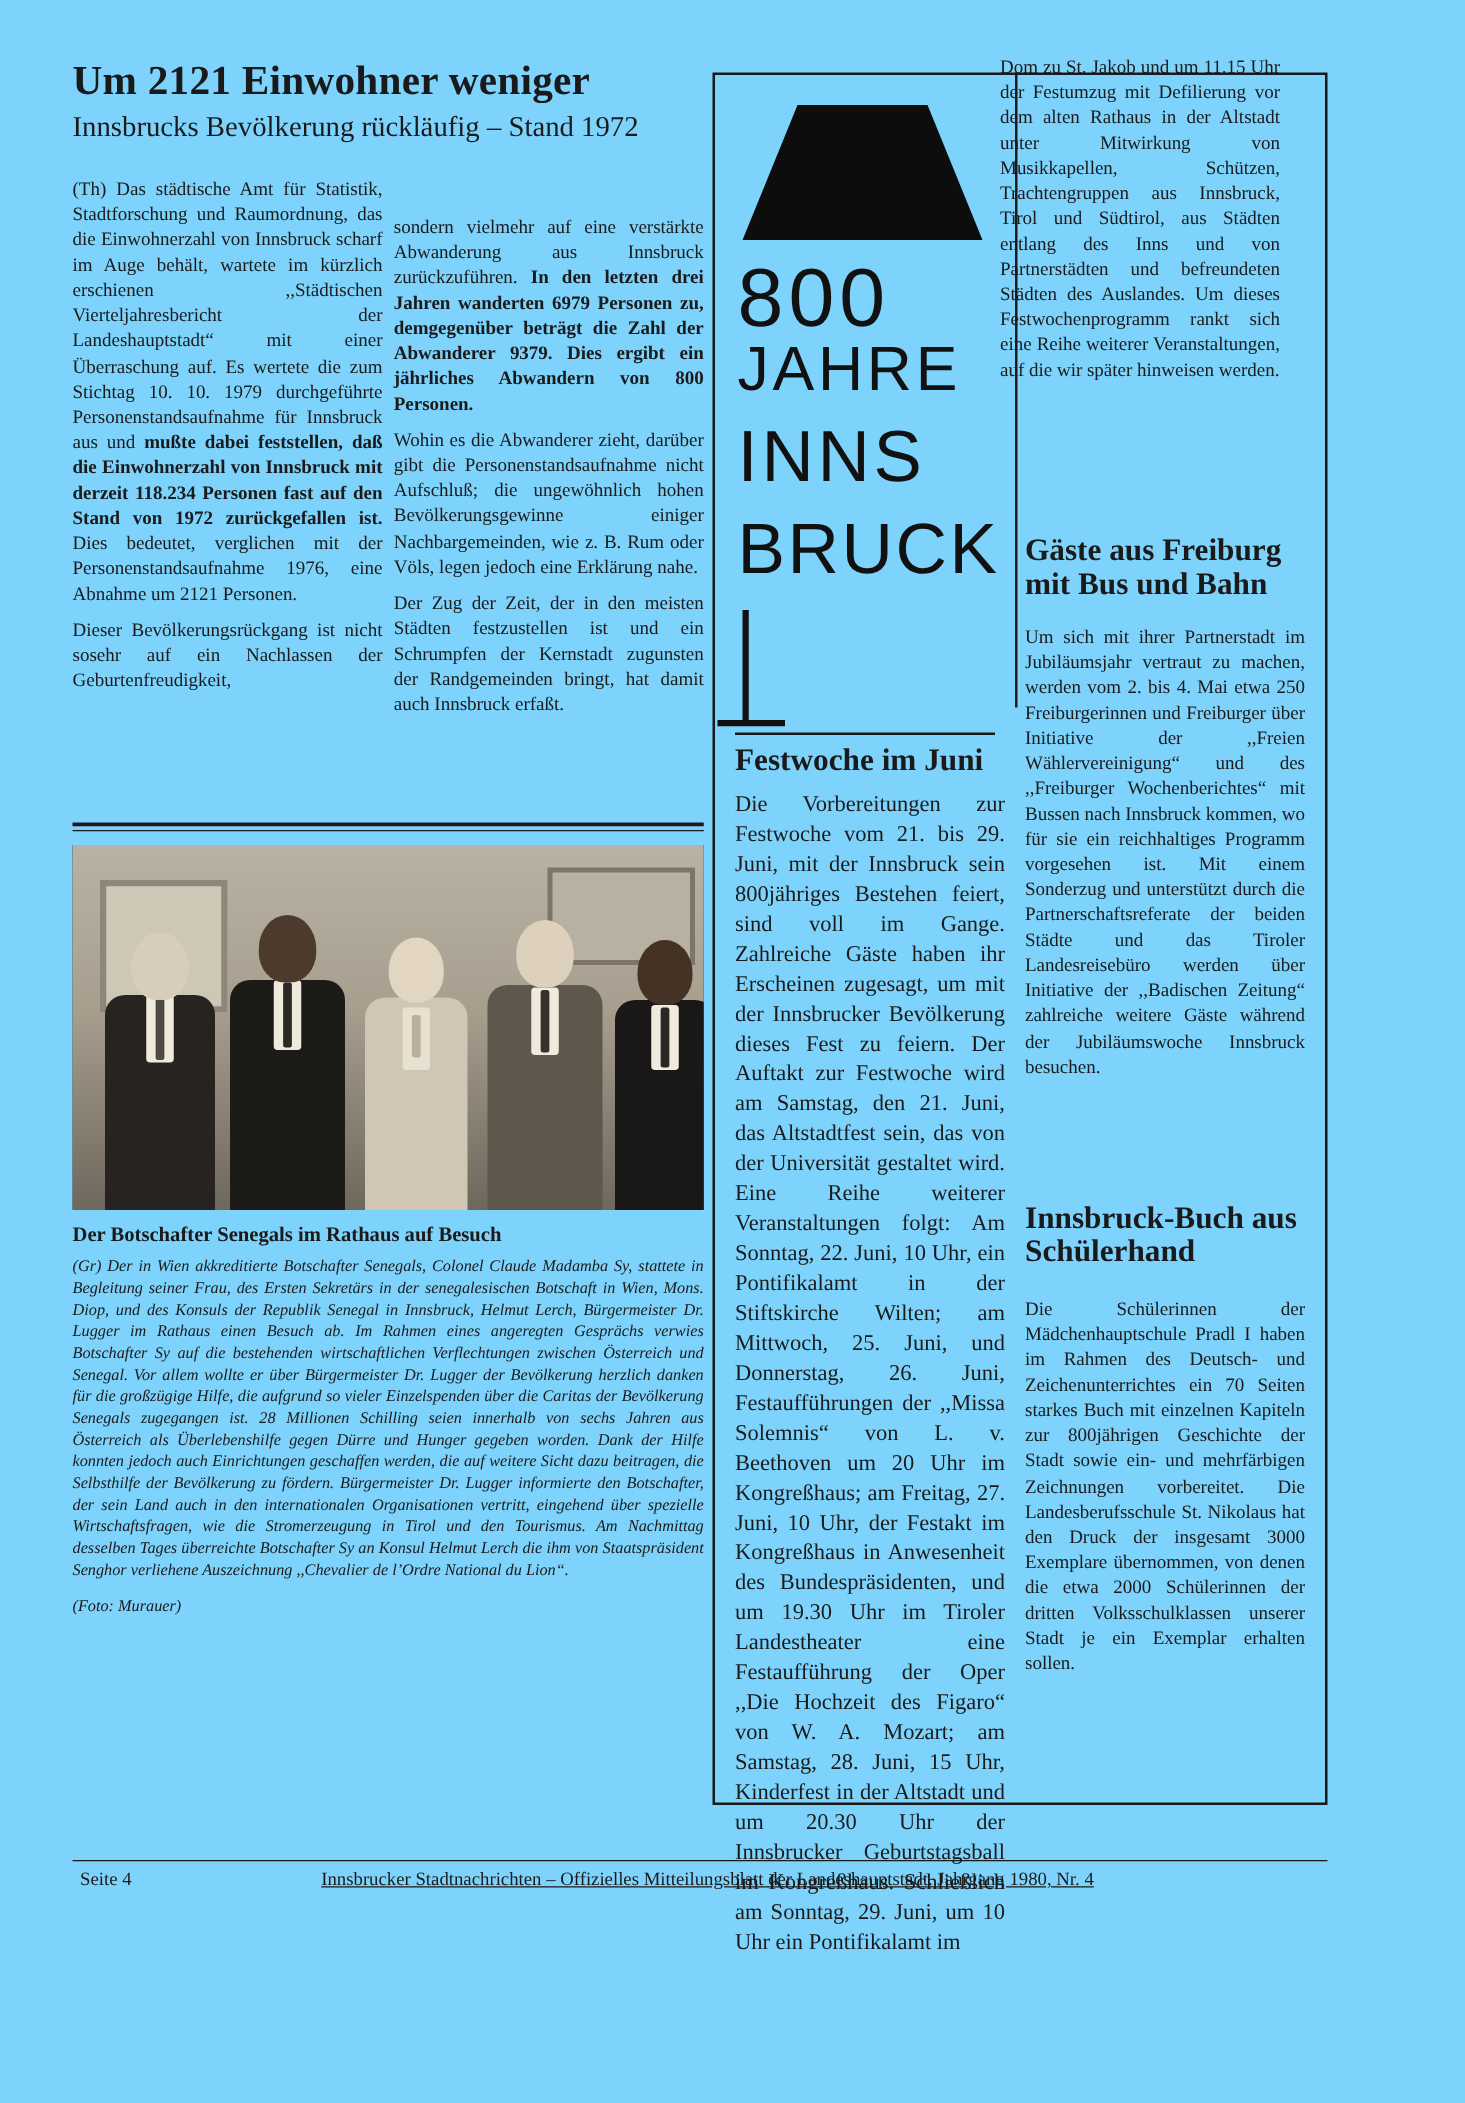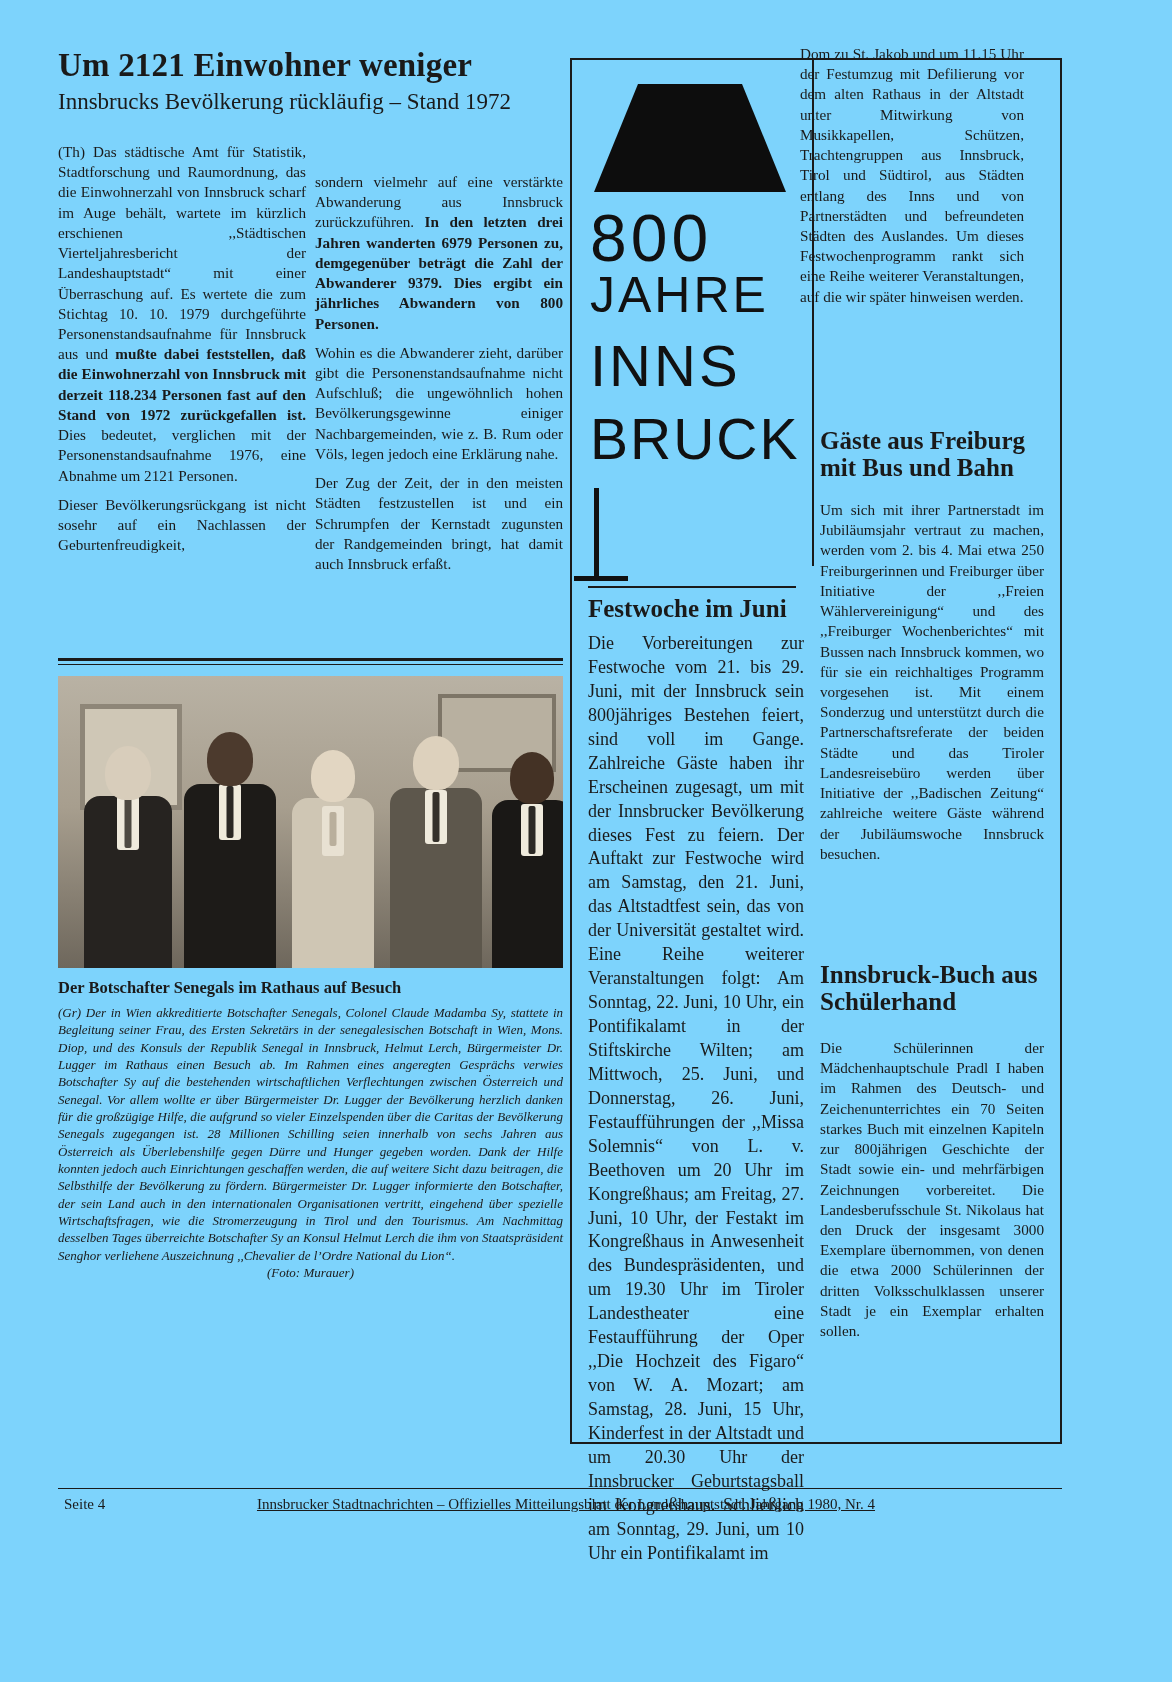--- a/index.html
+++ b/index.html
@@ -140,22 +140,22 @@
     top: 1004px;
     width: 505px;
     font-size: 13px;
     line-height: 1.335;
     font-style: italic;
     text-align: justify;
     hyphens: auto;
   }
   .caption-body .credit {
     display: block;
-    text-align: center;
-    margin-top: 0px;
+    text-align: left;
+    margin-top: 12px;
   }
   
   .box {
     position: absolute;
     left: 570px;
     top: 58px;
     width: 492px;
     height: 1386px;
     border: 2px solid #1a1a1a;
     box-sizing: border-box;

